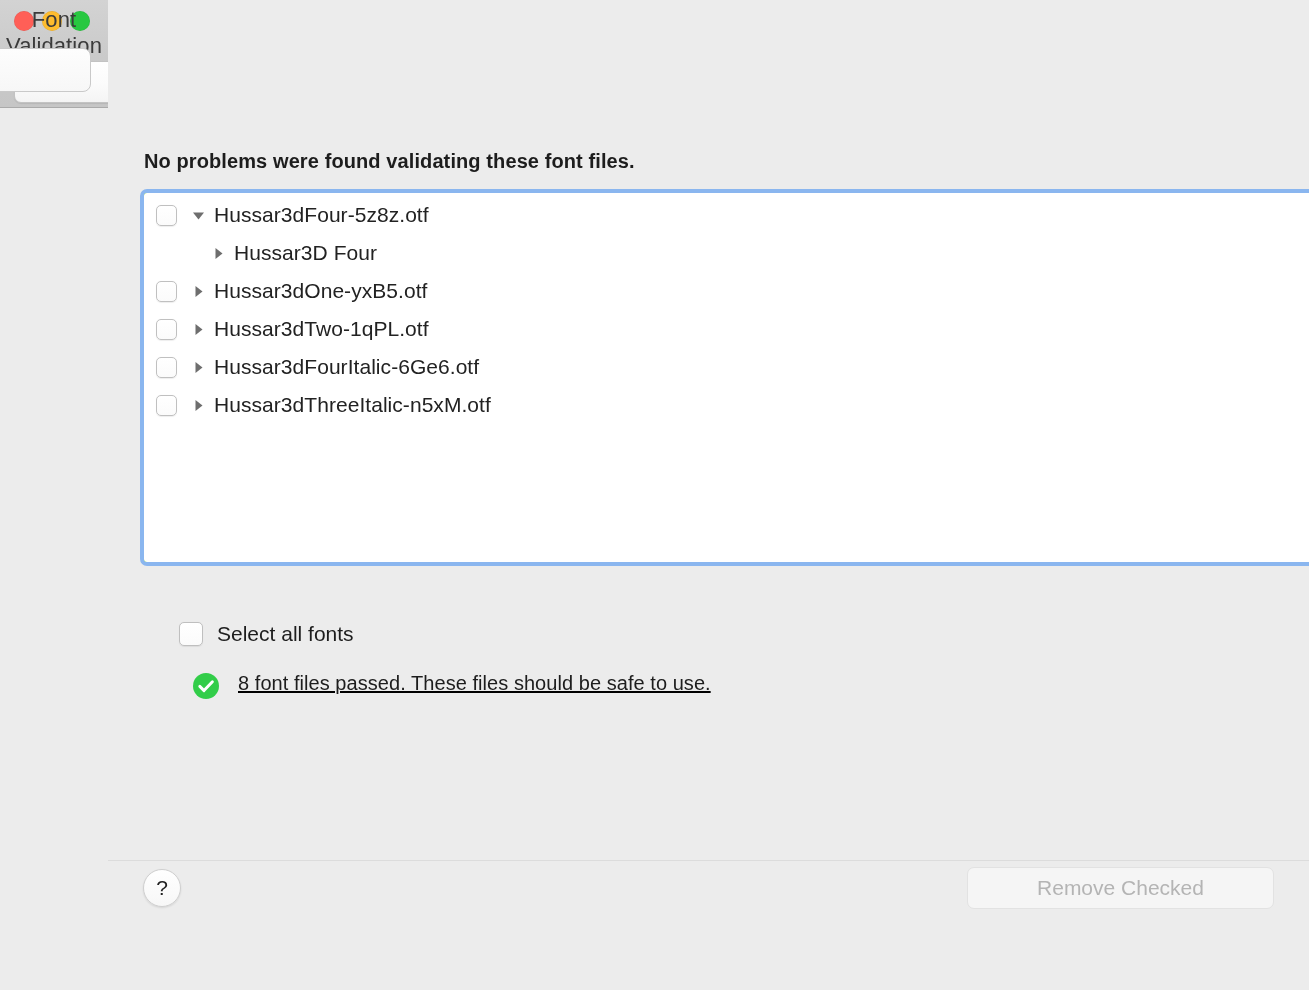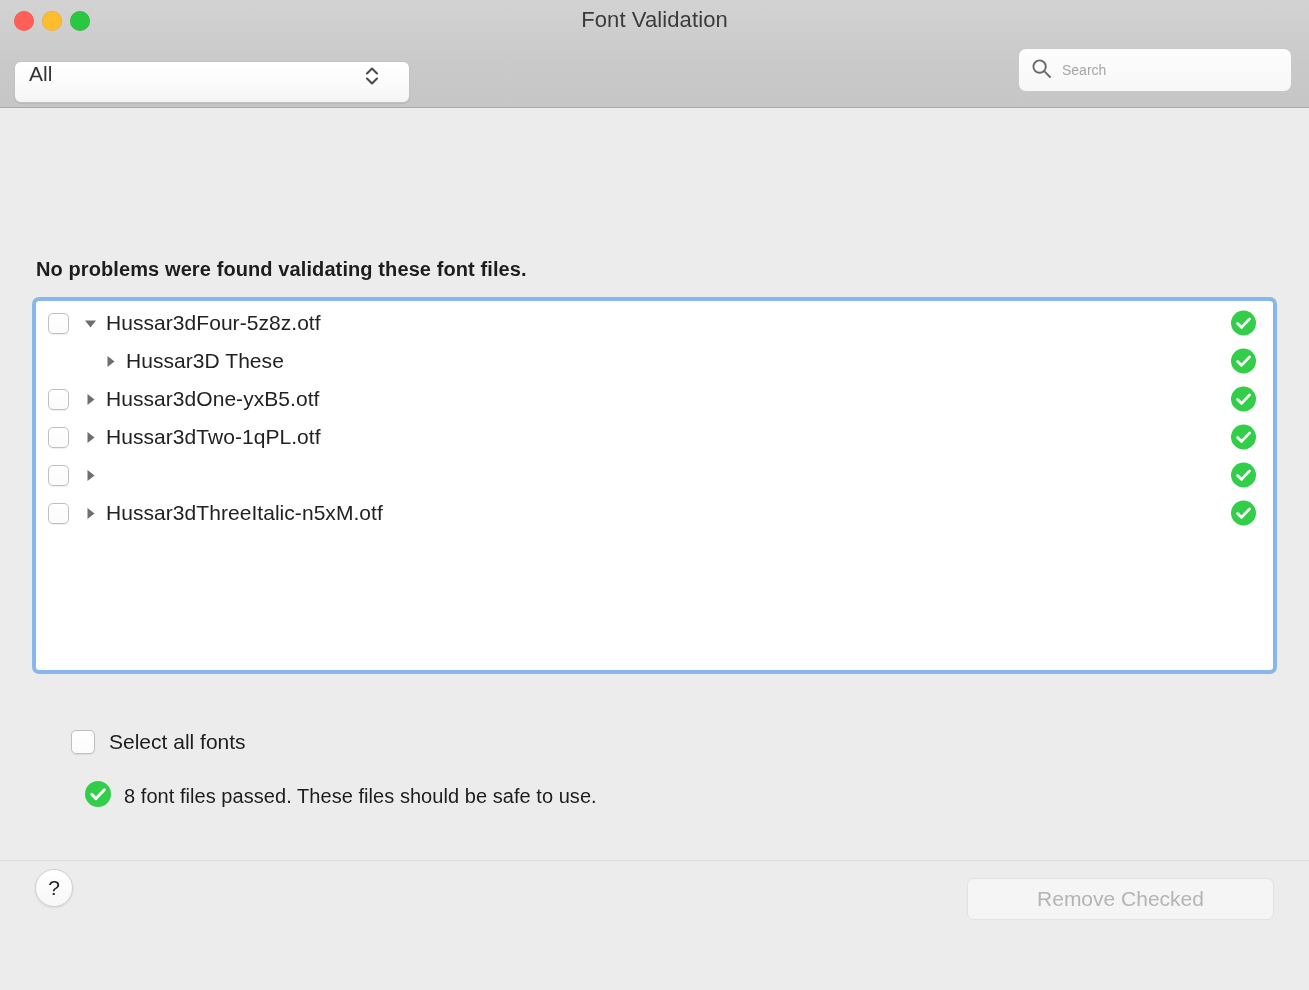--- a/index.html
+++ b/index.html
@@ -15,21 +15,21 @@
     background: #ececec;
     -webkit-font-smoothing: antialiased;
   }
 
   .window {
     position: relative;
     width: 1309px;
     height: 990px;
     background: #ececec;
     display: flex;
-    flex-direction: column;
+    flex-direction: row;
   }
 
   
   .toolbar {
     position: relative;
     height: 108px;
     flex: 0 0 108px;
     background: linear-gradient(to bottom, #d3d3d3 0%, #c9c9c9 60%, #c6c6c6 100%);
     border-bottom: 1px solid #aaaaaa;
   }
@@ -228,22 +228,23 @@
   .select-all-label {
     font-size: 21px;
     color: #1d1d1d;
   }
 
   .summary-row {
     position: absolute;
     left: 84px;
     top: 672px;
     display: flex;
-    align-items: flex-end;
-    gap: 12px;
+    align-items: flex-start;
+    gap: 18px;
+    text-decoration: underline;
   }
   .summary-icon { width: 28px; height: 28px; }
   .summary-icon svg { display: block; }
   .summary-text {
     font-size: 20px;
     color: #1d1d1d;
     letter-spacing: 0.05px;
   }
 
   
@@ -270,21 +271,21 @@
     display: flex;
     align-items: center;
     justify-content: center;
     font-size: 21px;
     color: #222;
   }
 
   .remove-button {
     position: absolute;
     right: 35px;
-    top: 17px;
+    top: 6px;
     width: 307px;
     height: 42px;
     border-radius: 7px;
     background: #f5f5f5;
     border: 1px solid #e2e2e2;
     display: flex;
     align-items: center;
     justify-content: center;
     font-size: 21px;
     color: #b4b4b4;
@@ -350,21 +351,21 @@
           </span>
         </div>
 
         <div class="row row-indent-1">
           <span class="checkbox-spacer"></span>
           <span class="disclosure">
             <svg width="15" height="15" viewBox="0 0 15 15">
                 <path d="M4.5 2 L4.5 13 L11.5 7.5 Z" fill="#6e6e6e"></path>
               </svg>
           </span>
-          <span class="row-label">Hussar3D These</span>
+          <span class="row-label">Hussar3D Four</span>
           <span class="status-badge">
             <svg width="27" height="27" viewBox="0 0 27 27">
               <circle cx="13.5" cy="13.5" r="12.5" fill="#32cd49"></circle>
               <path d="M7.6 13.9 L11.6 17.9 L19.6 9.4" fill="none" stroke="#ffffff" stroke-width="2.8" stroke-linecap="round" stroke-linejoin="round"></path>
             </svg>
           </span>
         </div>
 
         <div class="row row-indent-0">
           <span class="checkbox"></span>
@@ -399,20 +400,21 @@
           </span>
         </div>
 
         <div class="row row-indent-0">
           <span class="checkbox"></span>
           <span class="disclosure">
             <svg width="15" height="15" viewBox="0 0 15 15">
                 <path d="M4.5 2 L4.5 13 L11.5 7.5 Z" fill="#6e6e6e"></path>
               </svg>
           </span>
+          <span class="row-label">Hussar3dFourItalic-6Ge6.otf</span>
           <span class="status-badge">
             <svg width="27" height="27" viewBox="0 0 27 27">
               <circle cx="13.5" cy="13.5" r="12.5" fill="#32cd49"></circle>
               <path d="M7.6 13.9 L11.6 17.9 L19.6 9.4" fill="none" stroke="#ffffff" stroke-width="2.8" stroke-linecap="round" stroke-linejoin="round"></path>
             </svg>
           </span>
         </div>
 
 
         <div class="row row-indent-0">

